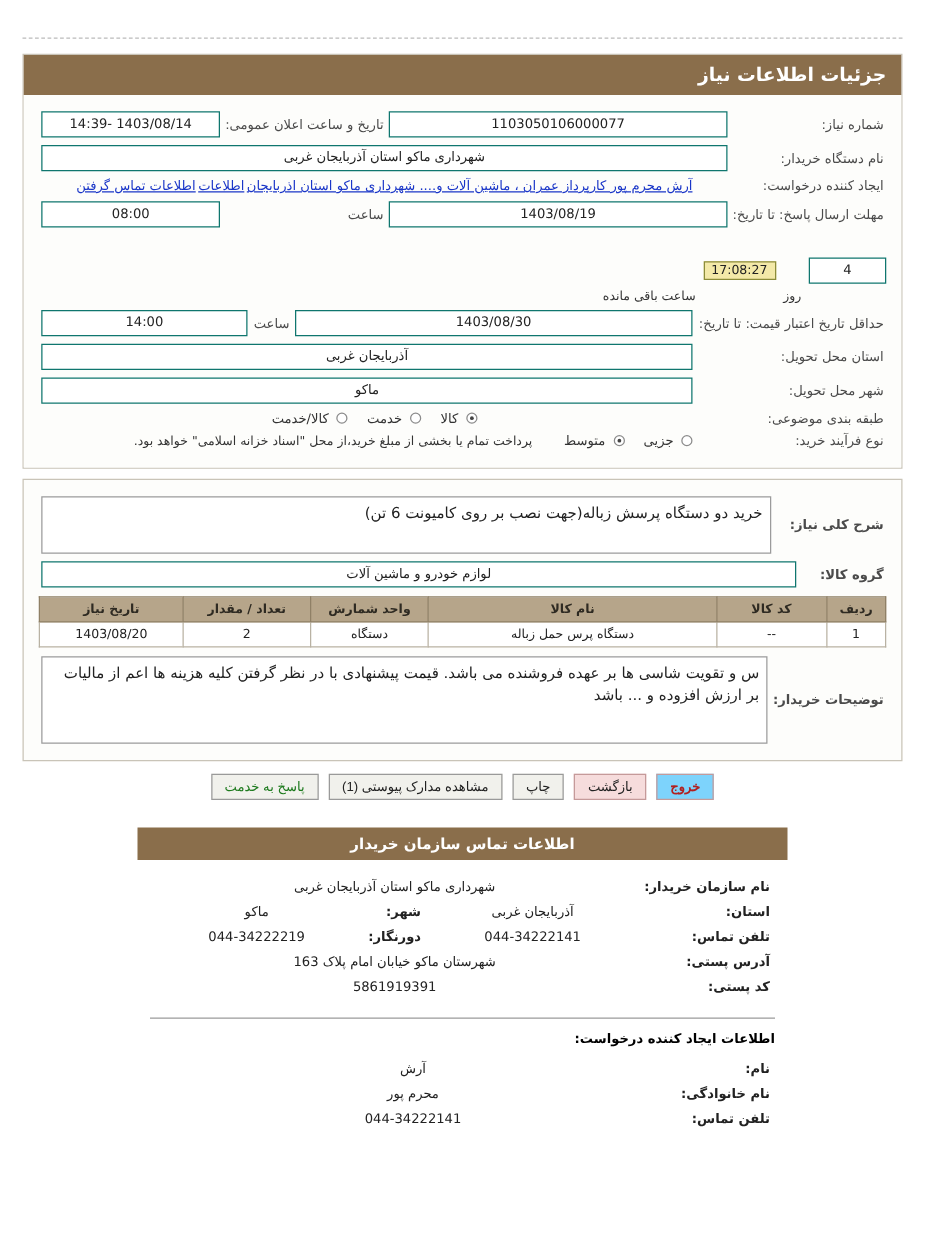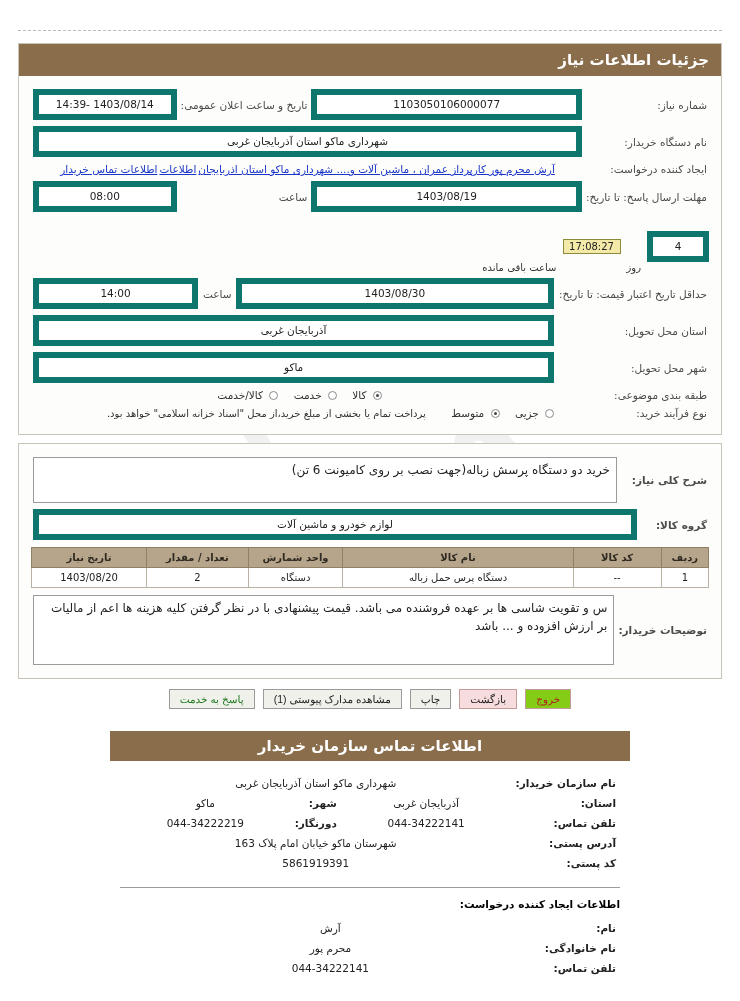--- a/index.html
+++ b/index.html
@@ -49,23 +49,23 @@
     background: #fdfdfb;
     padding: 10px 12px 12px 12px;
   }
 
   table.frm { width: 100%; border-collapse: collapse; }
   table.frm td { padding: 3px 2px; vertical-align: middle; font-size: 10.5px; }
   td.lbl { text-align: right; color: #4b4b4b; white-space: nowrap; width: 1%; padding-left: 8px; }
   td.lbl.b { font-weight: bold; }
 
   .box {
-    border: 6px solid #0f766e;
+    border: 1px solid #0f766e;
     background: #ffffff;
-    height: 31px;
+    height: 21px;
     line-height: 19px;
     font-size: 10.5px;
     padding: 0 6px;
     text-align: center;
     color: #222;
     display: block;
     overflow: hidden;
     white-space: nowrap;
   }
   .box.center { text-align: center; }
@@ -155,27 +155,27 @@
     font-size: 10.5px;
     padding: 3px 10px;
     border: 1px solid #9a9a9a;
     background: #f1f1ec;
     color: #222;
     cursor: pointer;
     white-space: nowrap;
   }
   .btn.pink { background: #f6dcdc; border-color: #c59a9a; }
   .btn.green { color: #1d7a1d; border-color: #9a9a9a; background:#f1f1ec; }
-  .btn.red { color: #b12020; background: #84cc16; border-color: #c59a9a; }
+  .btn.red { color: #b12020; background: #7dd3fc; border-color: #c59a9a; font-weight: bold; }
 
   .contact-header {
     margin: 22px 110px 0 110px;
     background: #8a6e4b;
     color: #fff;
-    font-size: 15px;
+    font-size: 12px;
     font-weight: bold;
     text-align: center;
     padding: 6px 0;
   }
   .contact-body { margin: 12px 120px 0 120px; }
   table.contact { width: 100%; border-collapse: collapse; }
   table.contact td { font-size: 10.5px; padding: 4px 4px; vertical-align: middle; color: #222; }
   td.clbl { text-align: right; font-weight: bold; white-space: nowrap; width: 1%; color: #1f1f1f; }
   td.cval { text-align: center; }
   .hr { border-top: 1px solid #9b9b9b; margin: 14px 0 10px 0; }
@@ -213,21 +213,21 @@
             <span class="box center">شهرداری ماکو استان آذربایجان غربی</span>
           </td>
         </tr>
 
         <tr>
           <td class="lbl">ایجاد کننده درخواست:</td>
           <td colspan="3">
             <div class="inline-row" style="justify-content:center;gap:2px;">
               <span class="link">آرش محرم پور کارپرداز عمران ، ماشین آلات و.... شهرداری ماکو استان اذربایجان</span>
               <span class="link">اطلاعات</span>
-              <span class="link">اطلاعات تماس خریدار</span>
+              <span class="link">اطلاعات تماس گرفتن</span>
             </div>
           </td>
         </tr>
 
         <tr>
           <td class="lbl">مهلت ارسال پاسخ: تا تاریخ:</td>
           <td>
             <span class="box center">1403/08/19</span>
           </td>
           <td class="lbl">ساعت</td>

